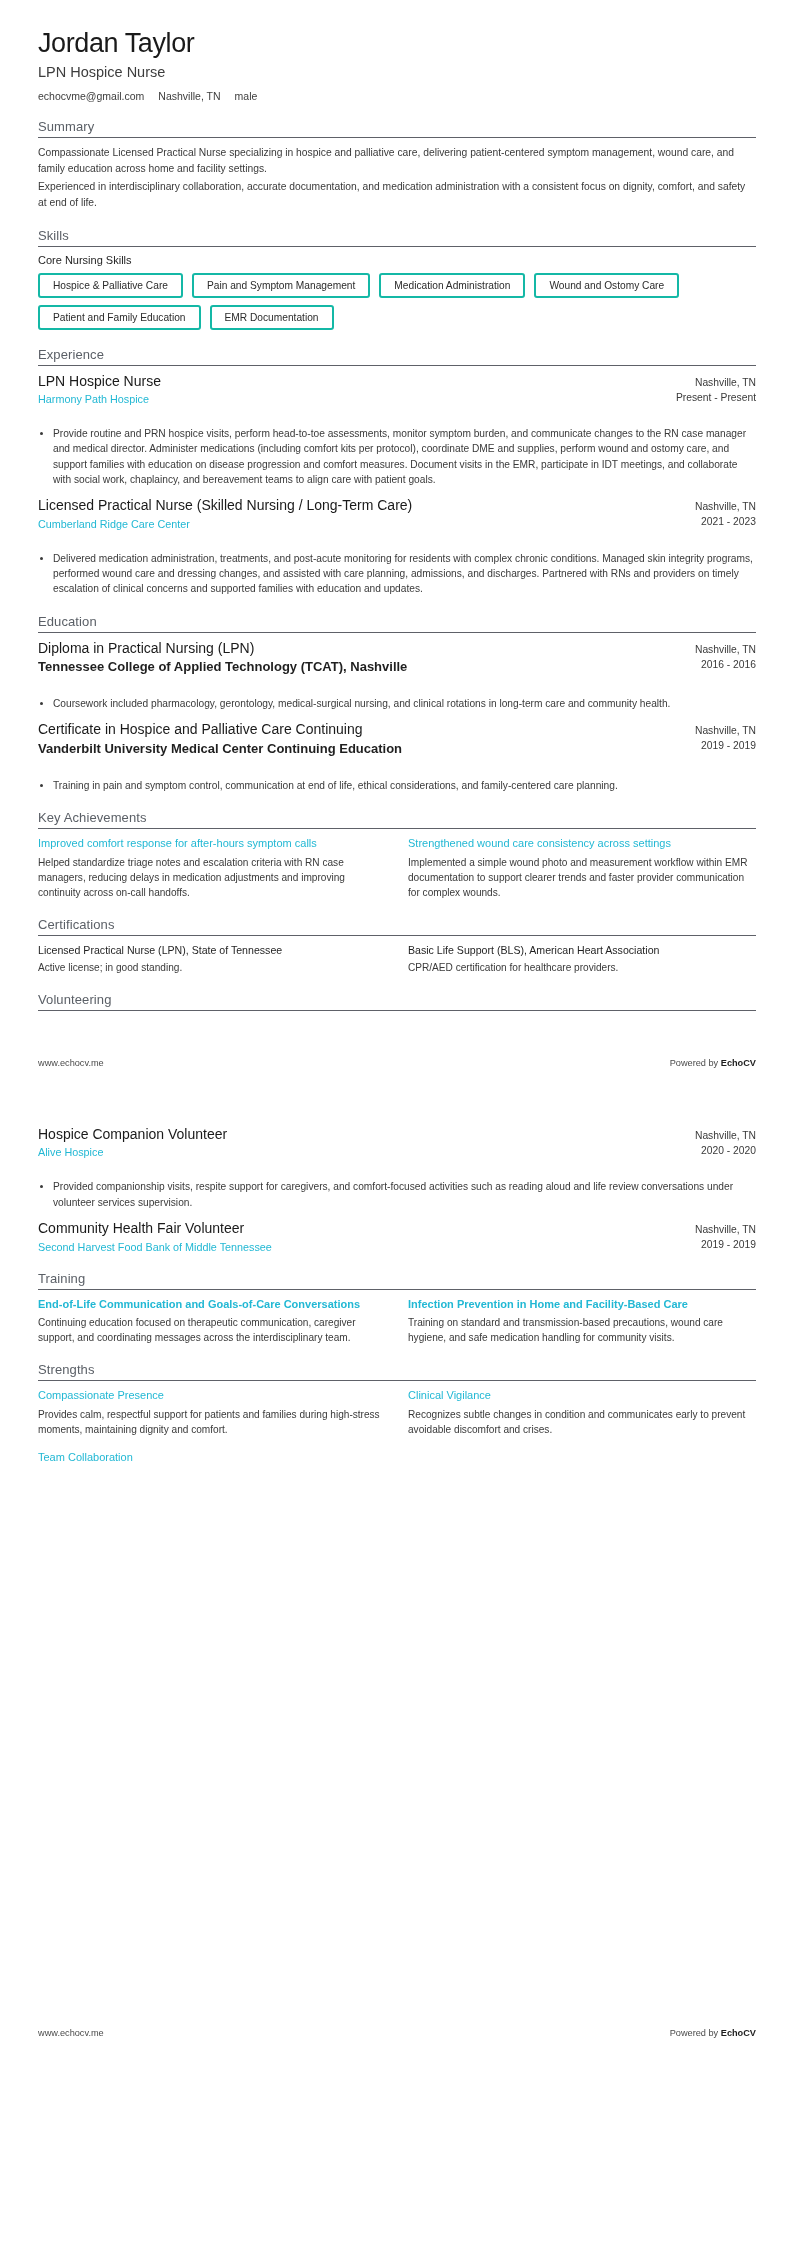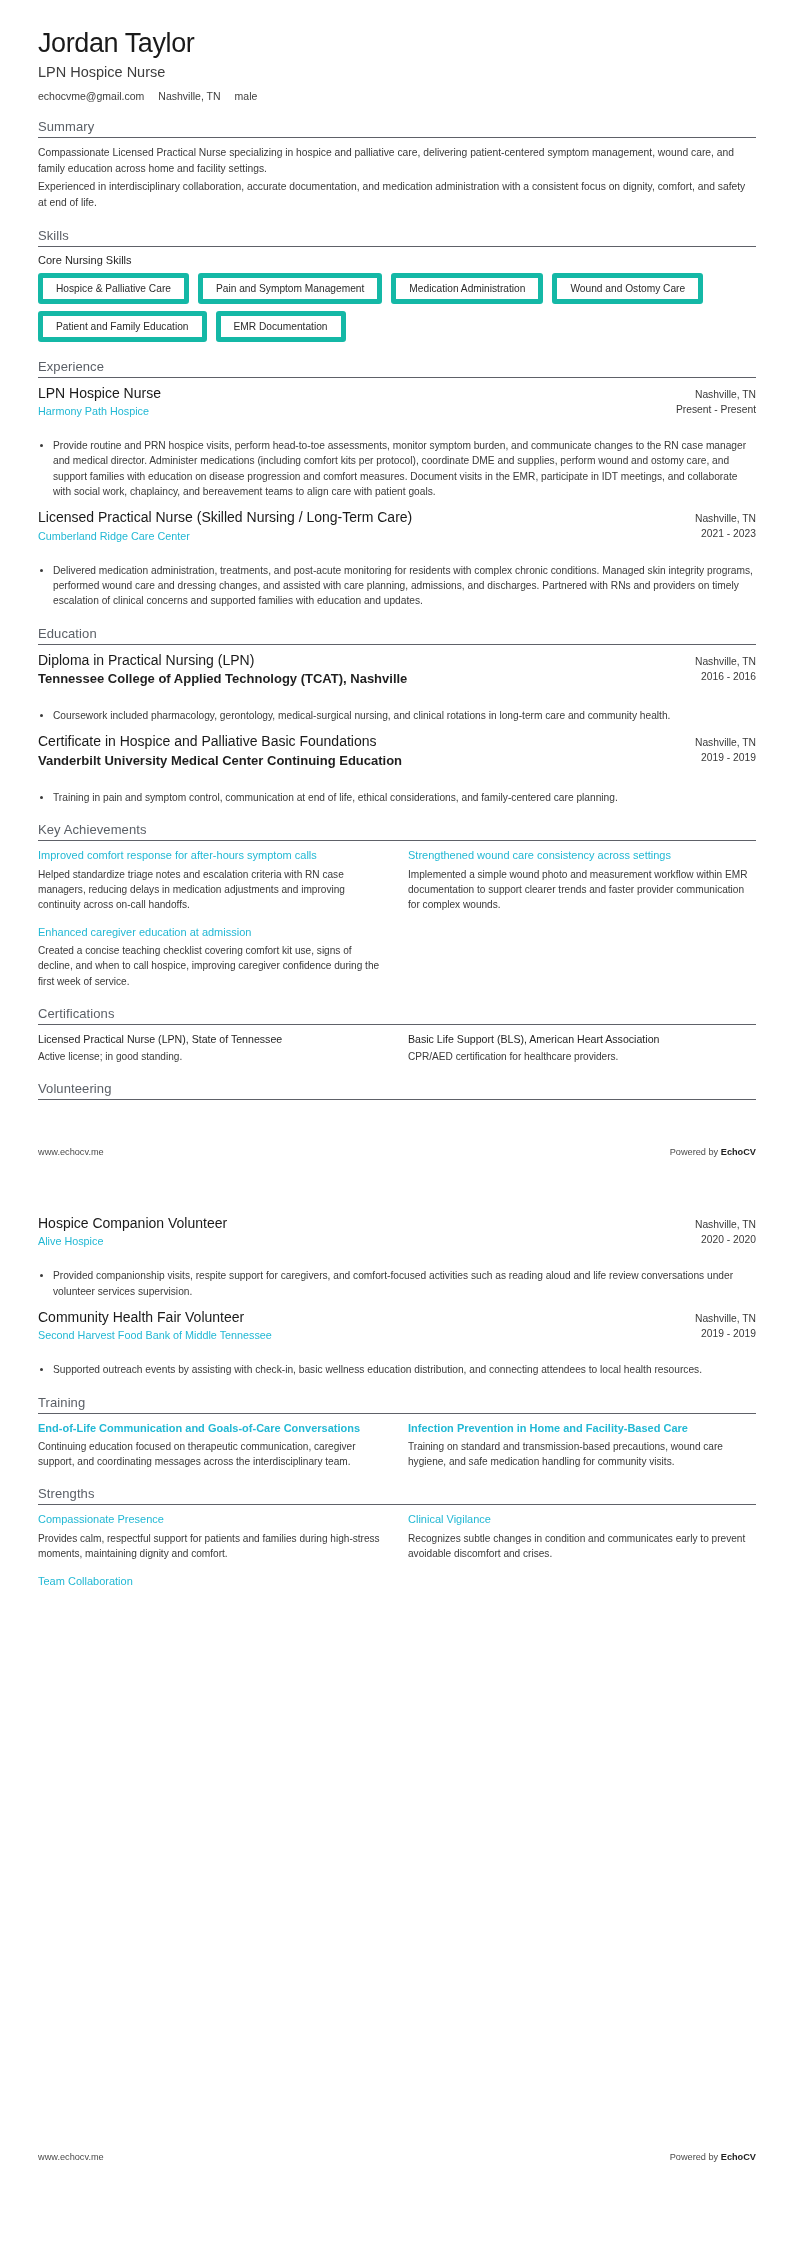--- a/index.html
+++ b/index.html
@@ -68,21 +68,21 @@
     font-size: 11px;
     color: #1f1f1f;
     margin: 5px 0 7px 0;
   }
   .pill-row {
     display: flex;
     flex-wrap: wrap;
     gap: 7px 9px;
   }
   .pill {
-    border: 5px solid #14b8a6;
+    border: 2px solid #14b8a6;
     border-radius: 3px;
     padding: 5px 13px;
     font-size: 10.2px;
     color: #2b2b2b;
     background: #fff;
     white-space: nowrap;
   }
 
   
   .entry { margin-bottom: 10px; }
@@ -264,21 +264,21 @@
           </div>
         </div>
         <ul class="bullets">
           <li>Coursework included pharmacology, gerontology, medical-surgical nursing, and clinical rotations in long-term care and community health.</li>
         </ul>
       </div>
 
       <div class="entry">
         <div class="entry-head">
           <div>
-            <div class="entry-title">Certificate in Hospice and Palliative Basic Foundations</div>
+            <div class="entry-title">Certificate in Hospice and Palliative Care Continuing</div>
             <div class="entry-sub dark">Vanderbilt University Medical Center Continuing Education</div>
           </div>
           <div class="entry-meta">
             <div class="meta-line">Nashville, TN</div>
             <div class="meta-line">2019 - 2019</div>
           </div>
         </div>
         <ul class="bullets">
           <li>Training in pain and symptom control, communication at end of life, ethical considerations, and family-centered care planning.</li>
         </ul>
@@ -289,24 +289,20 @@
       <div class="section-title">Key Achievements</div>
       <div class="section-rule"></div>
       <div class="two-col">
         <div>
           <div class="card-title-accent">Improved comfort response for after-hours symptom calls</div>
           <div class="card-body">Helped standardize triage notes and escalation criteria with RN case managers, reducing delays in medication adjustments and improving continuity across on-call handoffs.</div>
         </div>
         <div>
           <div class="card-title-accent">Strengthened wound care consistency across settings</div>
           <div class="card-body">Implemented a simple wound photo and measurement workflow within EMR documentation to support clearer trends and faster provider communication for complex wounds.</div>
-        </div>
-        <div>
-          <div class="card-title-accent">Enhanced caregiver education at admission</div>
-          <div class="card-body">Created a concise teaching checklist covering comfort kit use, signs of decline, and when to call hospice, improving caregiver confidence during the first week of service.</div>
         </div>
       </div>
     </div>
 
     <div class="section">
       <div class="section-title">Certifications</div>
       <div class="section-rule"></div>
       <div class="two-col">
         <div>
           <div class="card-title-dark">Licensed Practical Nurse (LPN), State of Tennessee</div>
@@ -359,23 +355,20 @@
         <div class="entry-head">
           <div>
             <div class="entry-title">Community Health Fair Volunteer</div>
             <div class="entry-sub">Second Harvest Food Bank of Middle Tennessee</div>
           </div>
           <div class="entry-meta">
             <div class="meta-line">Nashville, TN</div>
             <div class="meta-line">2019 - 2019</div>
           </div>
         </div>
-        <ul class="bullets">
-          <li>Supported outreach events by assisting with check-in, basic wellness education distribution, and connecting attendees to local health resources.</li>
-        </ul>
       </div>
     </div>
 
     <div class="section">
       <div class="section-title">Training</div>
       <div class="section-rule"></div>
       <div class="two-col">
         <div>
           <div class="card-title-accent" style="font-weight:bold">End-of-Life Communication and Goals-of-Care Conversations</div>
           <div class="card-body">Continuing education focused on therapeutic communication, caregiver support, and coordinating messages across the interdisciplinary team.</div>

